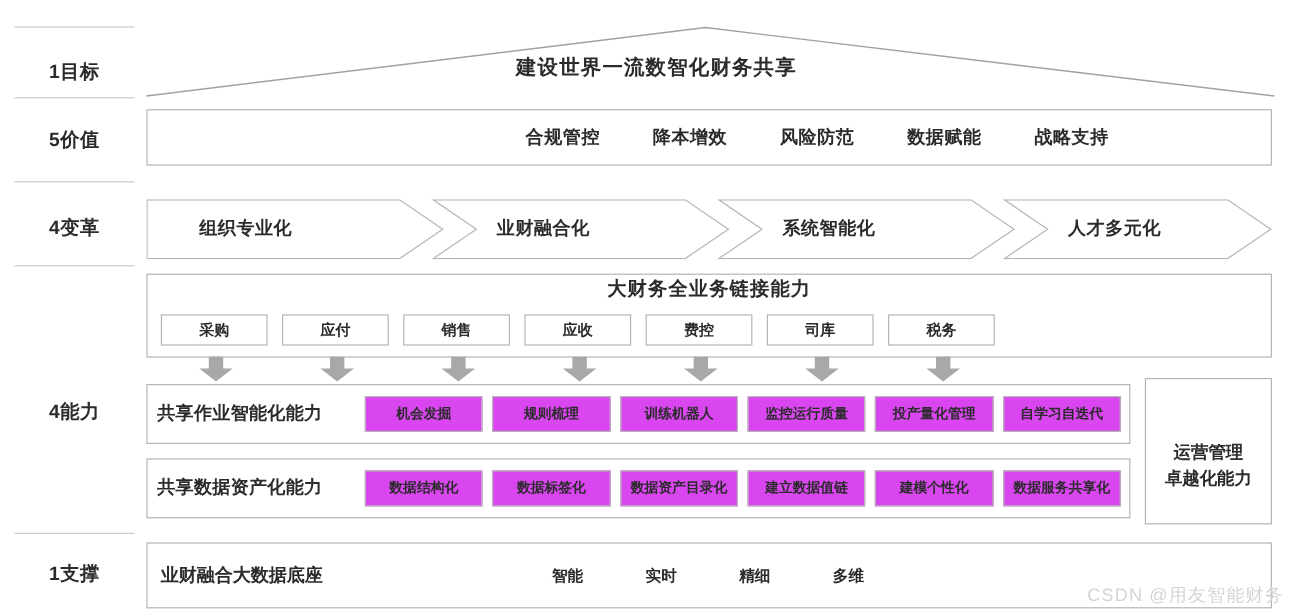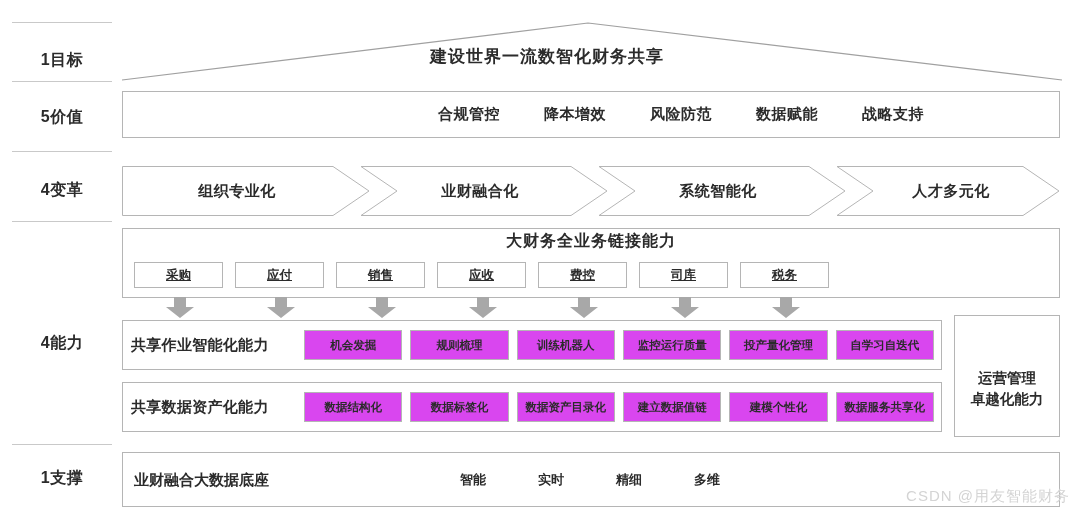--- a/index.html
+++ b/index.html
@@ -98,24 +98,24 @@
     width: 938px;
     height: 50px;
   }
   .chev-label {
     position: absolute;
     top: 166px;
     height: 50px;
     line-height: 50px;
     font-size: 15px;
     font-weight: bold;
-    text-align: center;
     white-space: nowrap;
     letter-spacing: 0.5px;
     color: #2b2b2b;
+    margin-left: 44px;
   }
 
   
   #chain-box {
     left: 122px;
     top: 228px;
     width: 938px;
     height: 70px;
   }
   .chain-title {
@@ -128,21 +128,20 @@
     font-weight: bold;
     letter-spacing: 1px;
   }
   .chain-items {
     position: absolute;
     left: 134px;
     top: 262px;
     width: 760px;
     display: flex;
     gap: 12px;
-    text-decoration: underline;
   }
   .chain-item {
     box-sizing: border-box;
     width: 89px;
     height: 26px;
     line-height: 24px;
     border: 1px solid #b5b5b5;
     background: #fff;
     text-align: center;
     font-size: 12.5px;

